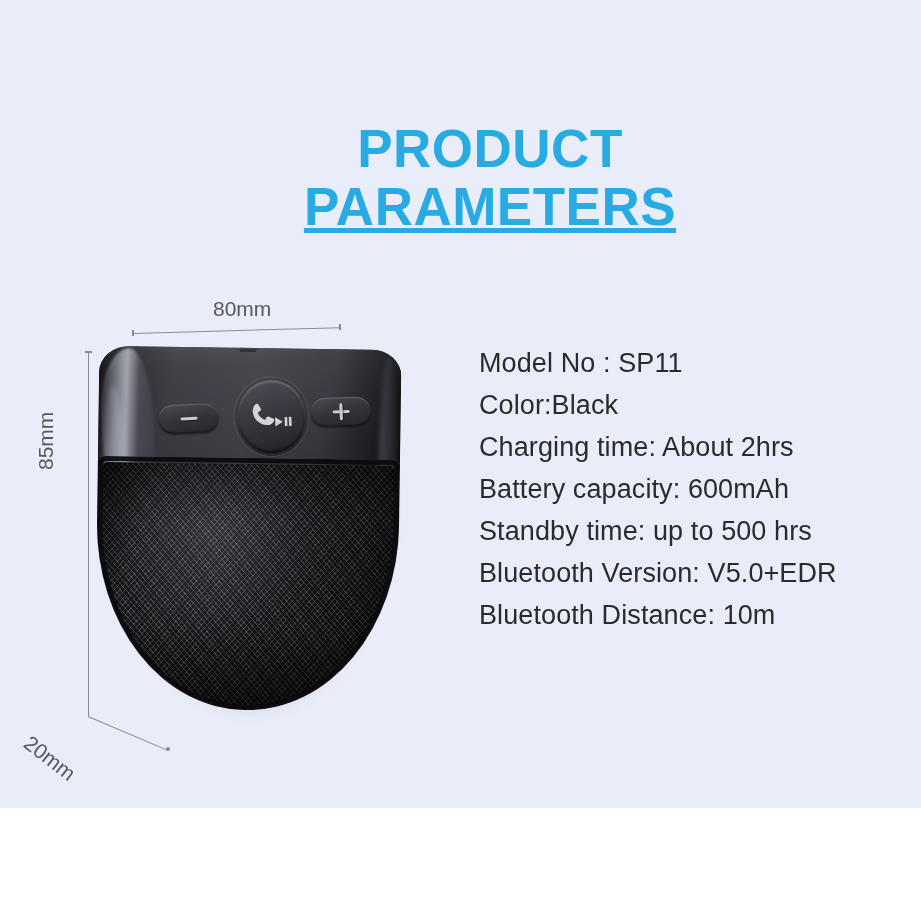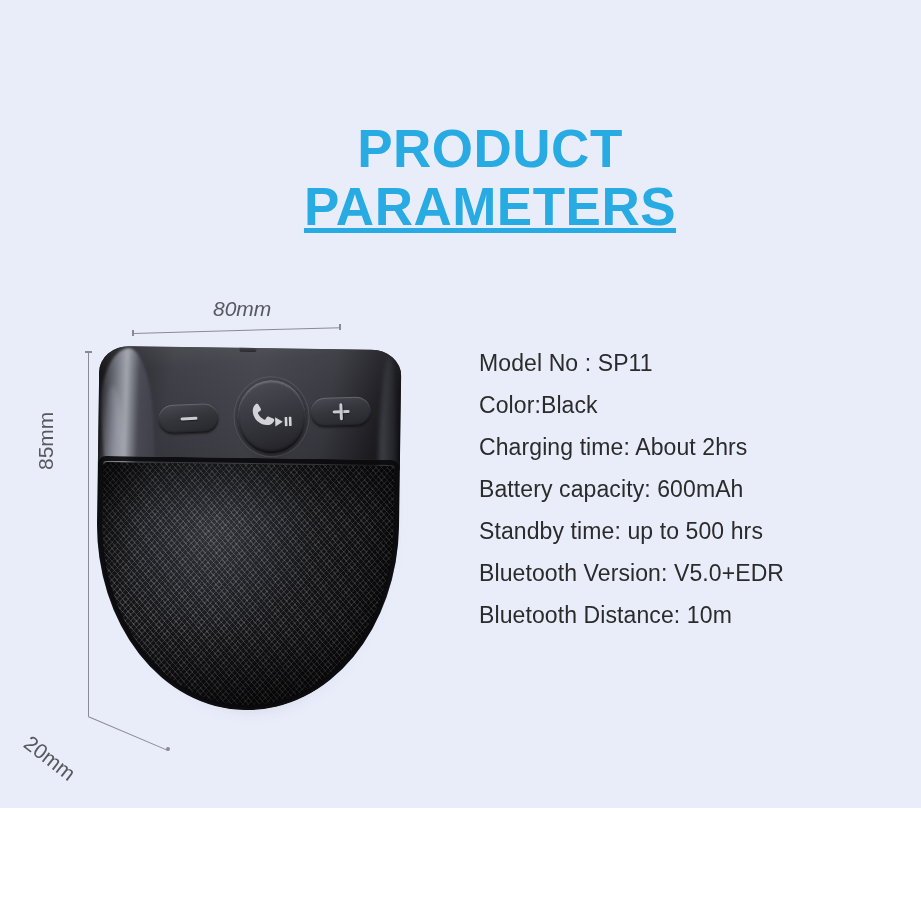--- a/index.html
+++ b/index.html
@@ -39,34 +39,34 @@
 
   
   #spec-list {
     position: absolute;
     left: 479px;
     top: 342px;
     width: 430px;
   }
   #spec-list .spec-row {
     color: #2b2b2b;
-    font-size: 23px;
+    font-size: 27px;
     line-height: 42px;
     white-space: nowrap;
     letter-spacing: 0.1px;
   }
 
   
   .dim-label {
     position: absolute;
     color: #58585e;
     font-size: 21px;
     white-space: nowrap;
   }
-  #dim-label-80 { left: 213px; top: 297px; font-style: italic; }
+  #dim-label-80 { left: 213px; top: 297px; }
   #dim-label-85 {
     left: 34px; top: 470px;
     transform: rotate(-90deg);
     transform-origin: left top;
     
   }
   #dim-label-20 {
     left: 34px; top: 731px;
     transform: rotate(38deg);
     transform-origin: left top;

